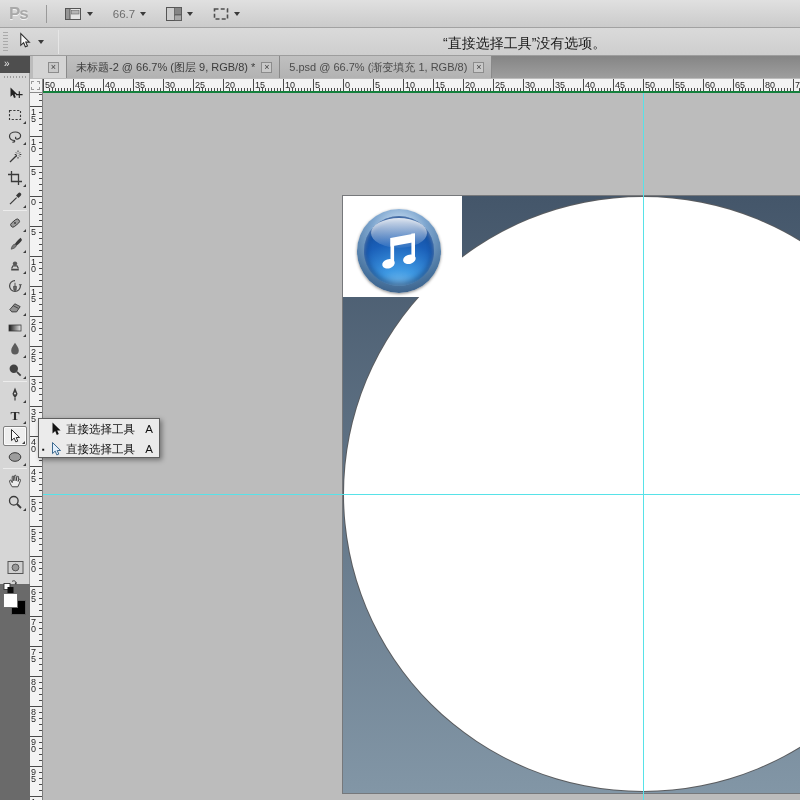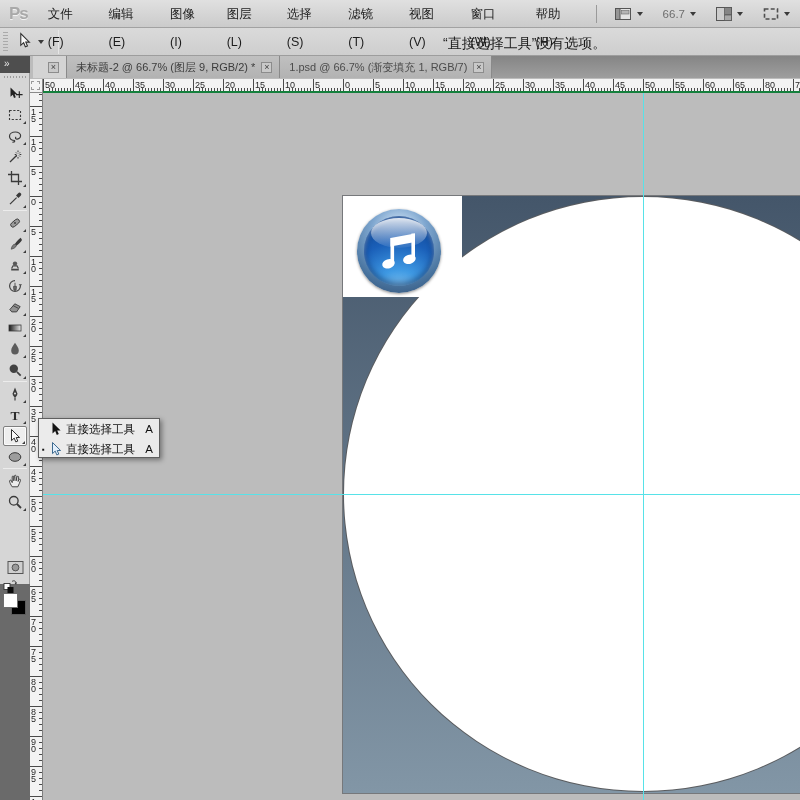--- a/index.html
+++ b/index.html
@@ -100,31 +100,20 @@
   .fly-bullet { width:9px; font-size:8px; text-align:center; color:#111; }
   .fly-ico { width:16px; height:16px; }
   .fly-label { flex:1; padding-left:2px; }
   .fly-key { padding:0 6px 0 2px; }
 </style>
 </head>
 <body>
 
 <div id="menubar">
   <span id="ps-logo">Ps</span>
-  <div id="menu-items" style="display: flex;">
-      <div class="menu-item">文件(F)</div>
-      <div class="menu-item">编辑(E)</div>
-      <div class="menu-item">图像(I)</div>
-      <div class="menu-item">图层(L)</div>
-      <div class="menu-item">选择(S)</div>
-      <div class="menu-item">滤镜(T)</div>
-      <div class="menu-item">视图(V)</div>
-      <div class="menu-item">窗口(W)</div>
-      <div class="menu-item">帮助(H)</div>
-    </div>
   <div class="mb-sep"></div>
   <div class="mb-ctrl">
     <svg width="17" height="14" viewBox="0 0 17 14">
       <rect x="0.5" y="1.5" width="15" height="11" fill="#e3e3e3" stroke="#555"></rect>
       <rect x="0.5" y="1.5" width="4.5" height="11" fill="#969696" stroke="#555"></rect>
       <rect x="6.5" y="3.5" width="7.5" height="3.5" fill="#b5b5b5" stroke="#6a6a6a" stroke-width="0.6"></rect>
     </svg>
     <span class="caret"></span>
   </div>
   <div class="mb-ctrl" id="zoom-ctrl">
@@ -158,25 +147,25 @@
   <div id="ob-sep"></div>
   <span id="ob-message">“直接选择工具”没有选项。</span>
 </div>
 
 <div id="tools-header">»</div>
 <div id="tabrow">
     <div class="doc-tab active">
       <span class="tab-close">×</span>
     </div>
     <div class="doc-tab">
-      <span>未标题-2 @ 66.7% (图层 9, RGB/2) *</span>
+      <span>未标题-2 @ 66.7% (图层 9, RGB/8) *</span>
       <span class="tab-close">×</span>
     </div>
     <div class="doc-tab third">
-      <span>1.psd @ 66.7% (渐变填充 1, RGB/7)</span>
+      <span>5.psd @ 66.7% (渐变填充 1, RGB/8)</span>
       <span class="tab-close">×</span>
     </div>
   </div>
 
 <div id="ruler-corner"></div>
 <div id="ruler-top">
     <div class="tickv" style="left: 0px; bottom: 0px; height: 13px;"></div>
     <div class="rlabel" style="left: 2px; top: 1px;">50</div>
     <div class="tickv" style="left: 6px; bottom: 0px; height: 3px;"></div>
     <div class="tickv" style="left: 9px; bottom: 0px; height: 3px;"></div>

